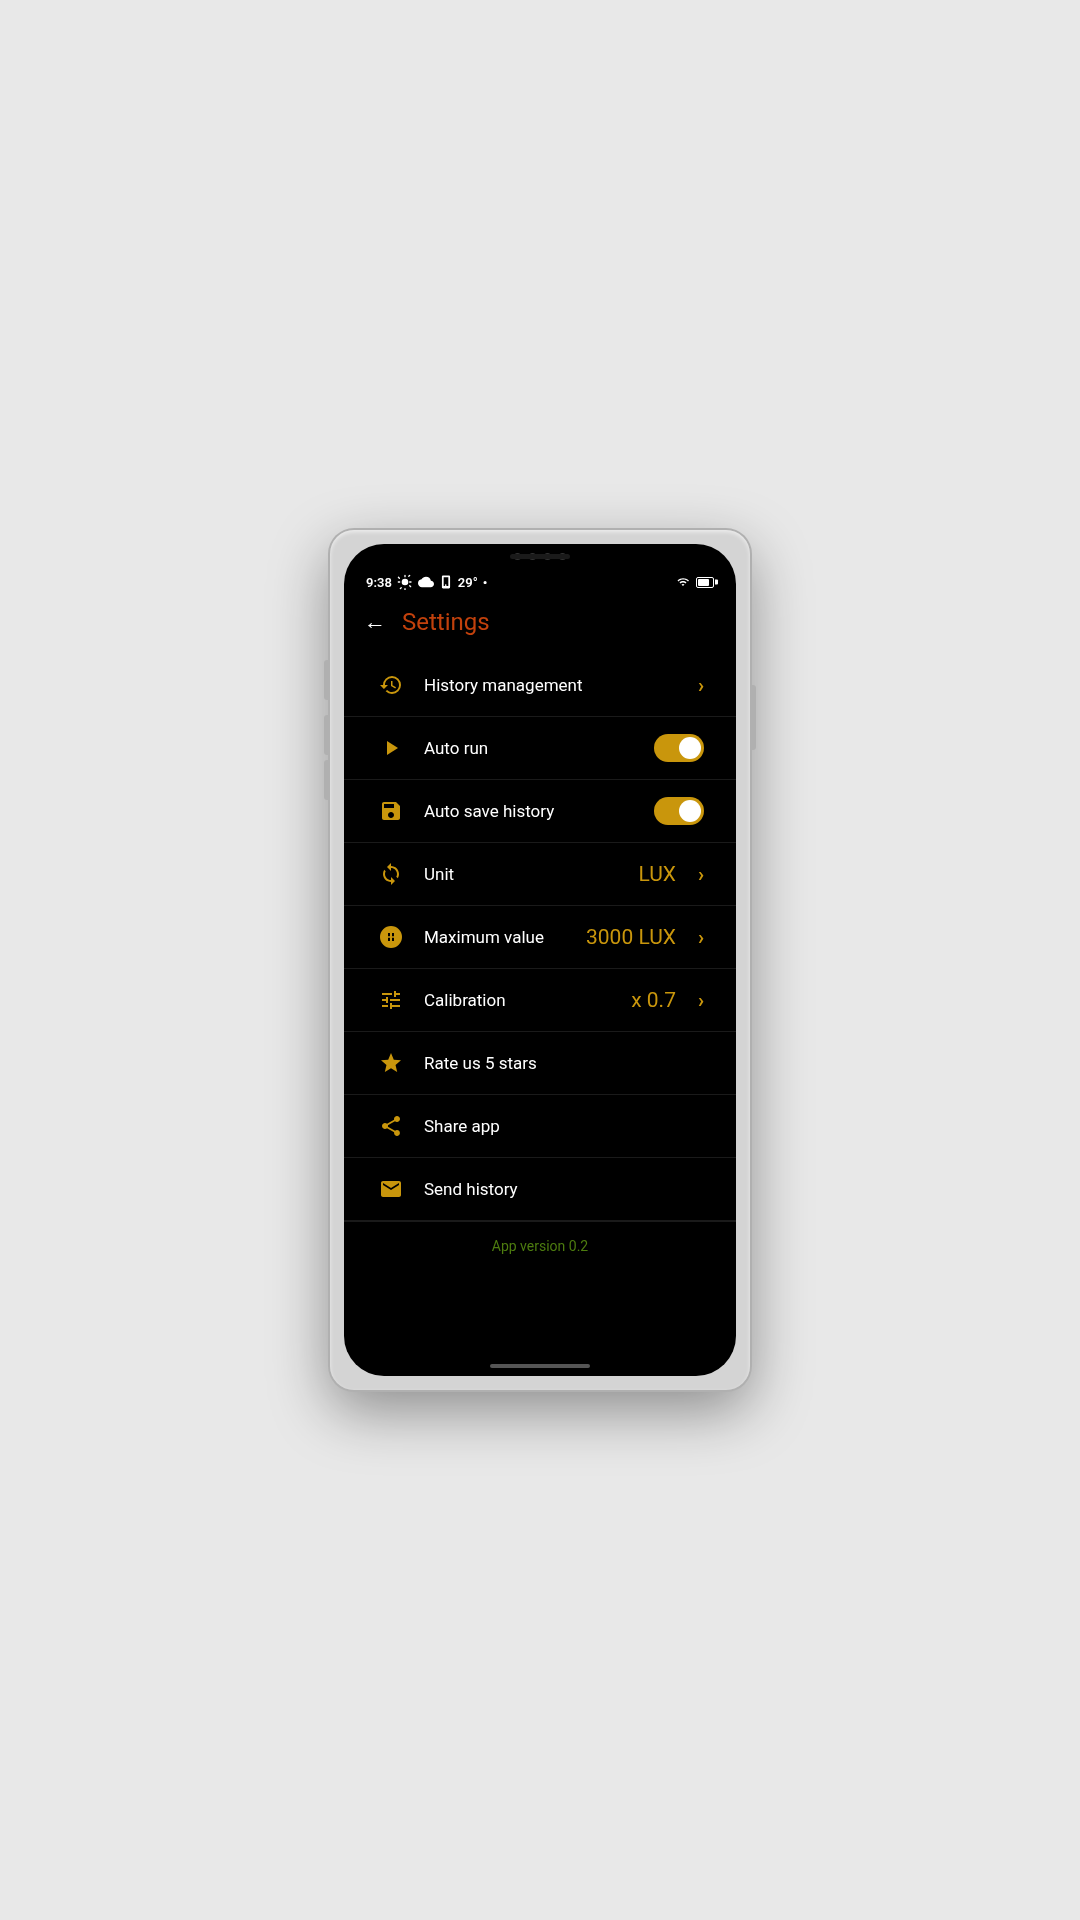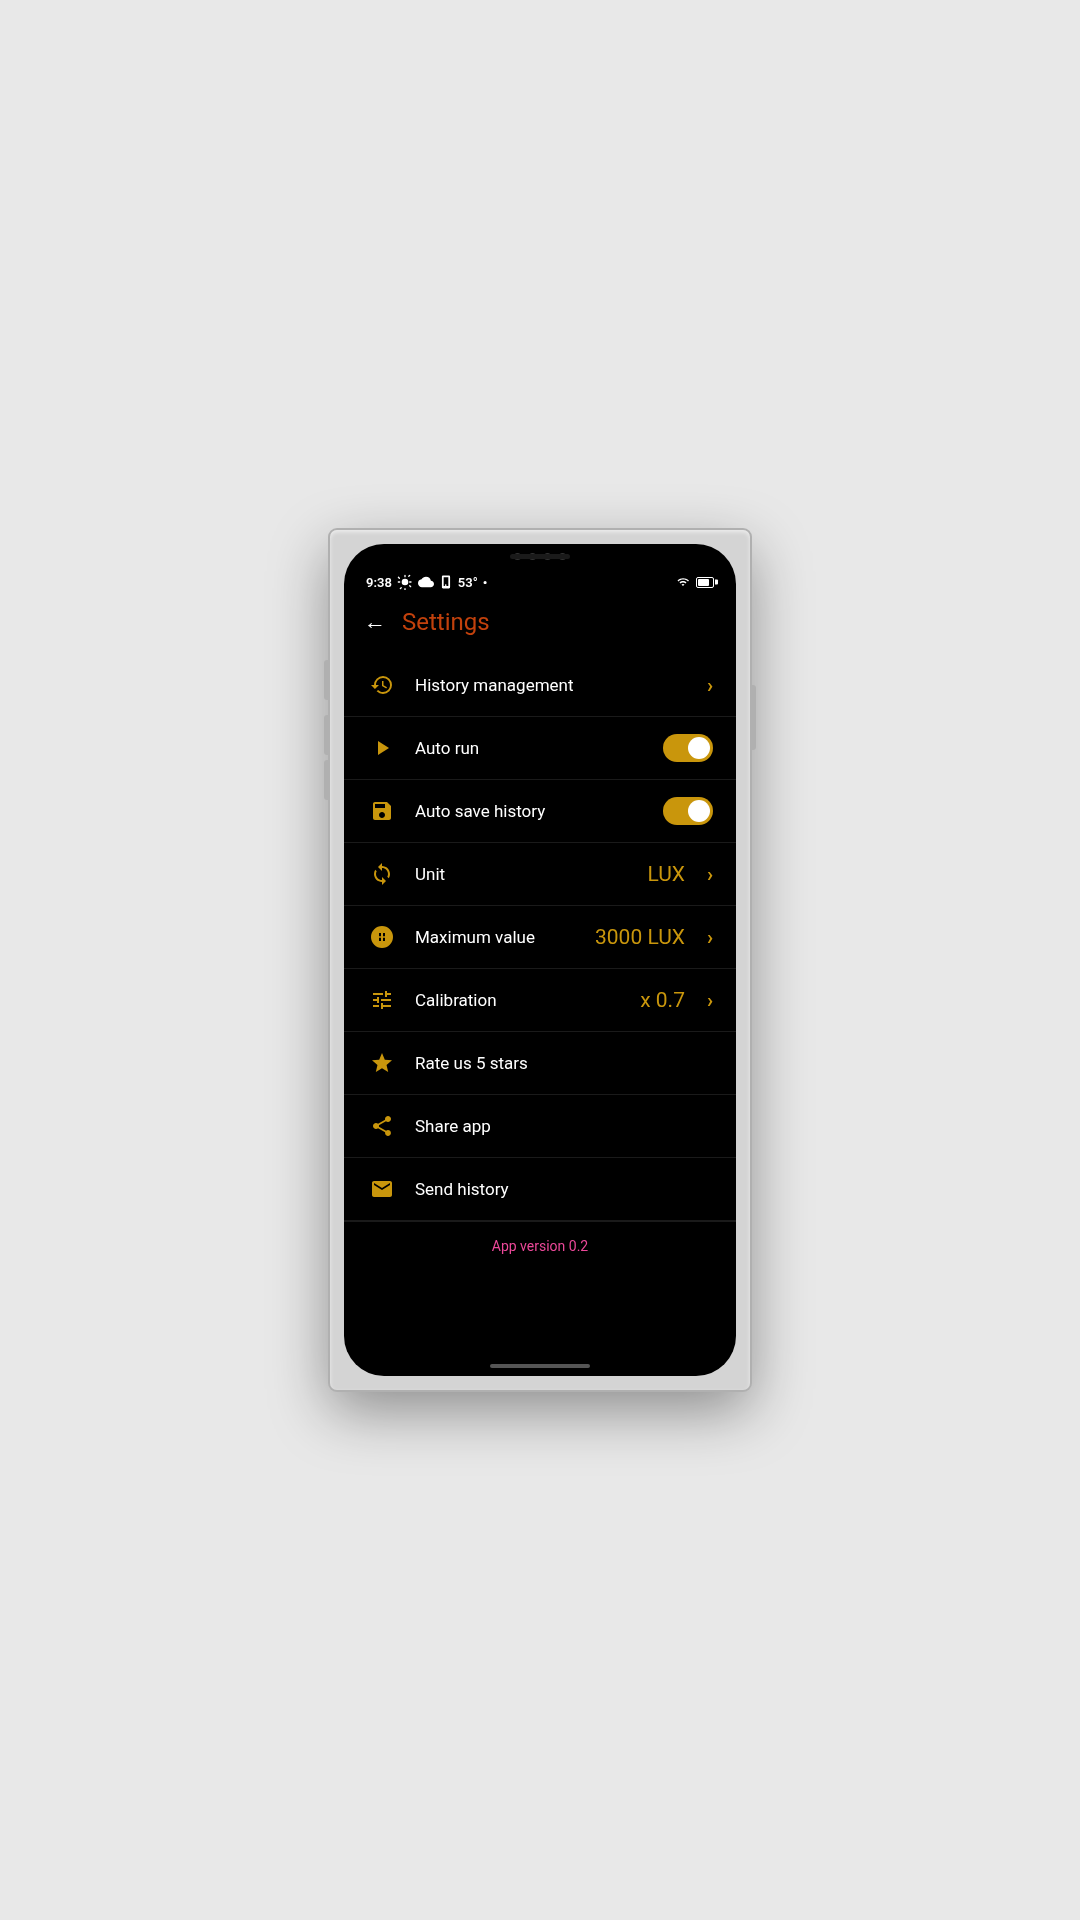--- a/index.html
+++ b/index.html
@@ -10,21 +10,21 @@
       justify-content: center;
       align-items: center;
       min-height: 100vh;
       font-family: 'Roboto', Arial, sans-serif;
     }
 
     .phone-shell {
       width: 420px;
       height: 860px;
       background: #d4d4d4;
-      border-radius: 7px;
+      border-radius: 24px;
       padding: 14px;
       box-shadow:
         0 0 0 2px #b0b0b0,
         0 20px 60px rgba(0,0,0,0.4),
         inset 0 2px 4px rgba(255,255,255,0.6);
       position: relative;
     }
 
     .phone-inner {
       width: 100%;
@@ -141,21 +141,21 @@
     }
 
     
     .settings-list {
       padding: 0;
     }
 
     .settings-item {
       display: flex;
       align-items: center;
-      padding: 16px 23px;
+      padding: 16px 32px;
       border-bottom: 1px solid #1a1a1a;
       gap: 18px;
       cursor: pointer;
       position: relative;
     }
 
     .item-icon {
       width: 30px;
       height: 30px;
       display: flex;
@@ -215,21 +215,21 @@
       transition: left 0.2s;
     }
 
     .toggle.on .toggle-knob {
       left: 25px;
     }
 
     
     .app-version {
       text-align: center;
-      color: #ec4899;
+      color: #4d7c0f;
       font-size: 14px;
       padding: 16px;
       border-top: 1px solid #1a1a1a;
     }
 
     
     .home-indicator {
       position: absolute;
       bottom: 8px;
       left: 50%;
@@ -287,21 +287,21 @@
         <span>9:38</span>
         <svg width="16" height="16" viewBox="0 0 24 24" fill="#fff">
             <path d="M12 7a5 5 0 1 1 0 10A5 5 0 0 1 12 7zm0-2a1 1 0 0 0 1-1V2a1 1 0 0 0-2 0v2a1 1 0 0 0 1 1zm0 16a1 1 0 0 0-1 1v2a1 1 0 0 0 2 0v-2a1 1 0 0 0-1-1zM4.22 5.64L2.81 4.22a1 1 0 0 0-1.41 1.41l1.41 1.42a1 1 0 1 0 1.41-1.41zm14.14 12.72 1.41 1.41a1 1 0 0 0 1.41-1.41l-1.41-1.41a1 1 0 0 0-1.41 1.41zM5 12a1 1 0 0 0-1-1H2a1 1 0 0 0 0 2h2a1 1 0 0 0 1-1zm17 0a1 1 0 0 0-1-1h-2a1 1 0 0 0 0 2h2a1 1 0 0 0 1-1zM5.64 19.78 4.22 21.19a1 1 0 0 0 1.41 1.41l1.42-1.41a1 1 0 0 0-1.41-1.41zM18.36 4.22l1.41-1.41a1 1 0 0 0-1.41-1.41l-1.41 1.41a1 1 0 0 0 1.41 1.41z"></path>
           </svg>
         <svg width="16" height="16" viewBox="0 0 24 24" fill="#fff">
             <path d="M19.35 10.04A7.49 7.49 0 0 0 12 4C9.11 4 6.6 5.64 5.35 8.04A5.994 5.994 0 0 0 0 14c0 3.31 2.69 6 6 6h13c2.76 0 5-2.24 5-5 0-2.64-2.05-4.78-4.65-4.96z"></path>
           </svg>
         <svg width="14" height="16" viewBox="0 0 24 24" fill="#fff">
             <path d="M17 1H7C5.9 1 5 1.9 5 3v18c0 1.1.9 2 2 2h10c1.1 0 2-.9 2-2V3c0-1.1-.9-2-2-2zm-1 18H8V4h8v15zm-3-1.5c0 .83-.67 1.5-1.5 1.5S10 18.33 10 17.5 10.67 16 11.5 16s1.5.67 1.5 1.5z"></path>
           </svg>
-        <span>53°</span>
+        <span>29°</span>
         <span>•</span>
       </div>
       <div class="status-right">
         <svg class="wifi-icon" viewBox="0 0 24 24" fill="#fff">
             <path d="M1 9l2 2c5.07-5.07 13.93-5.07 19 0l2-2C16.93 2.93 7.08 2.93 1 9zm8 8l3 3 3-3c-1.65-1.66-4.34-1.66-6 0zm-4-4 2 2c2.76-2.76 7.24-2.76 10 0l2-2C15.14 9.14 8.87 9.14 5 13z"></path>
           </svg>
         <div class="battery-icon">
           <div class="battery-fill"></div>
         </div>
       </div>

